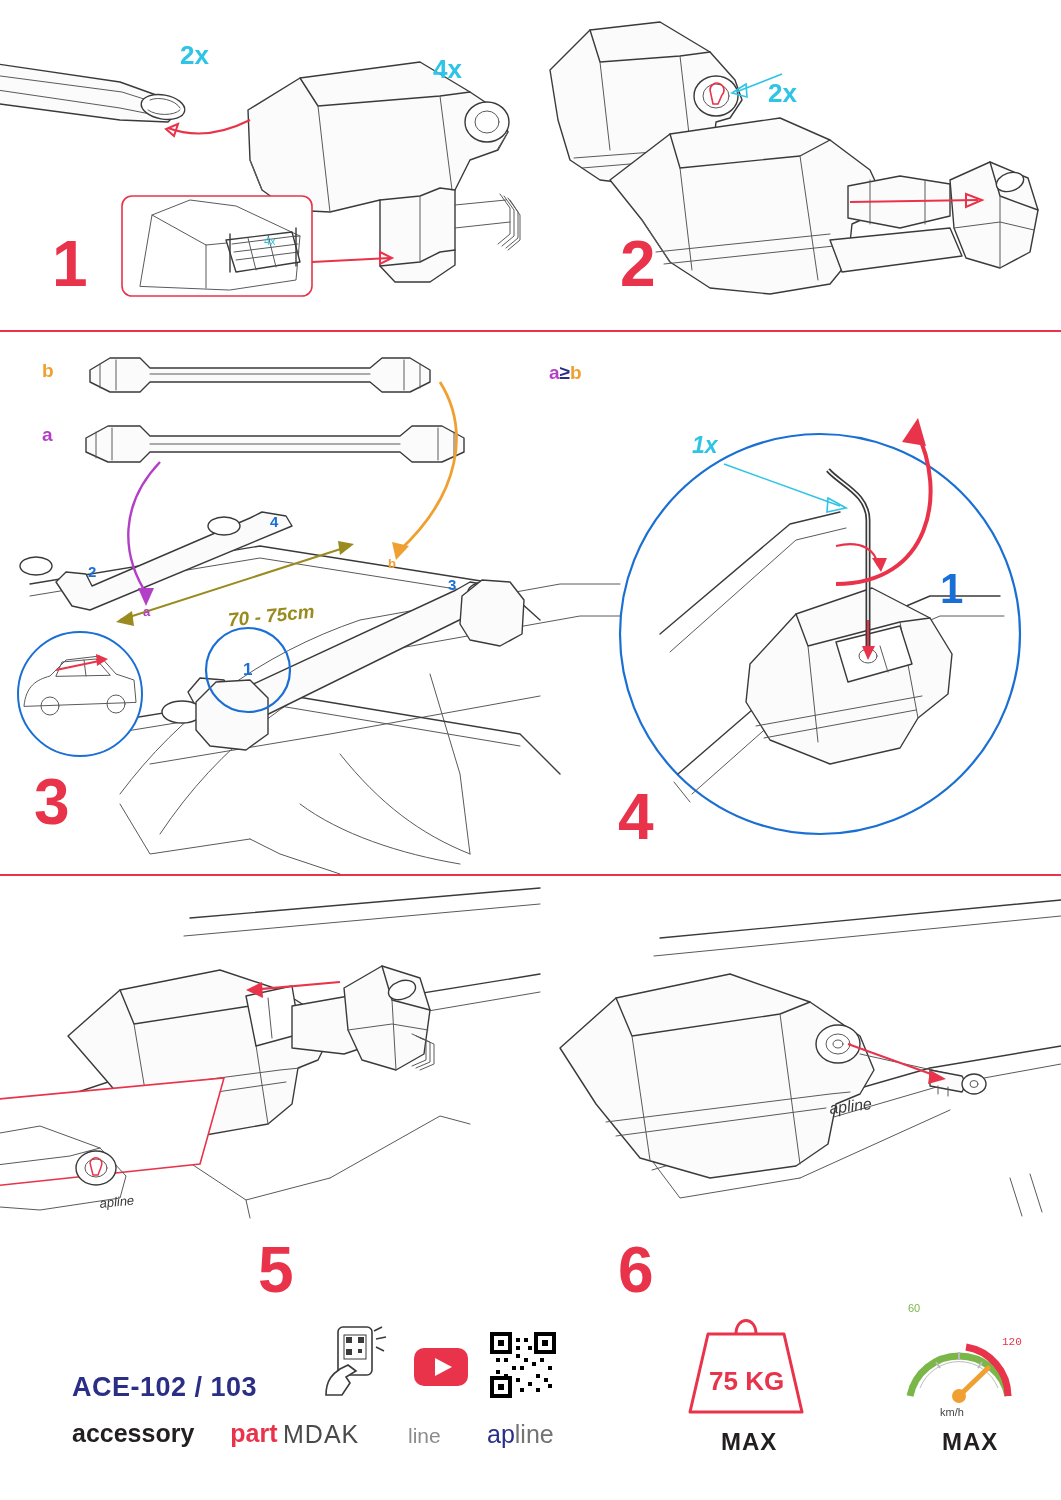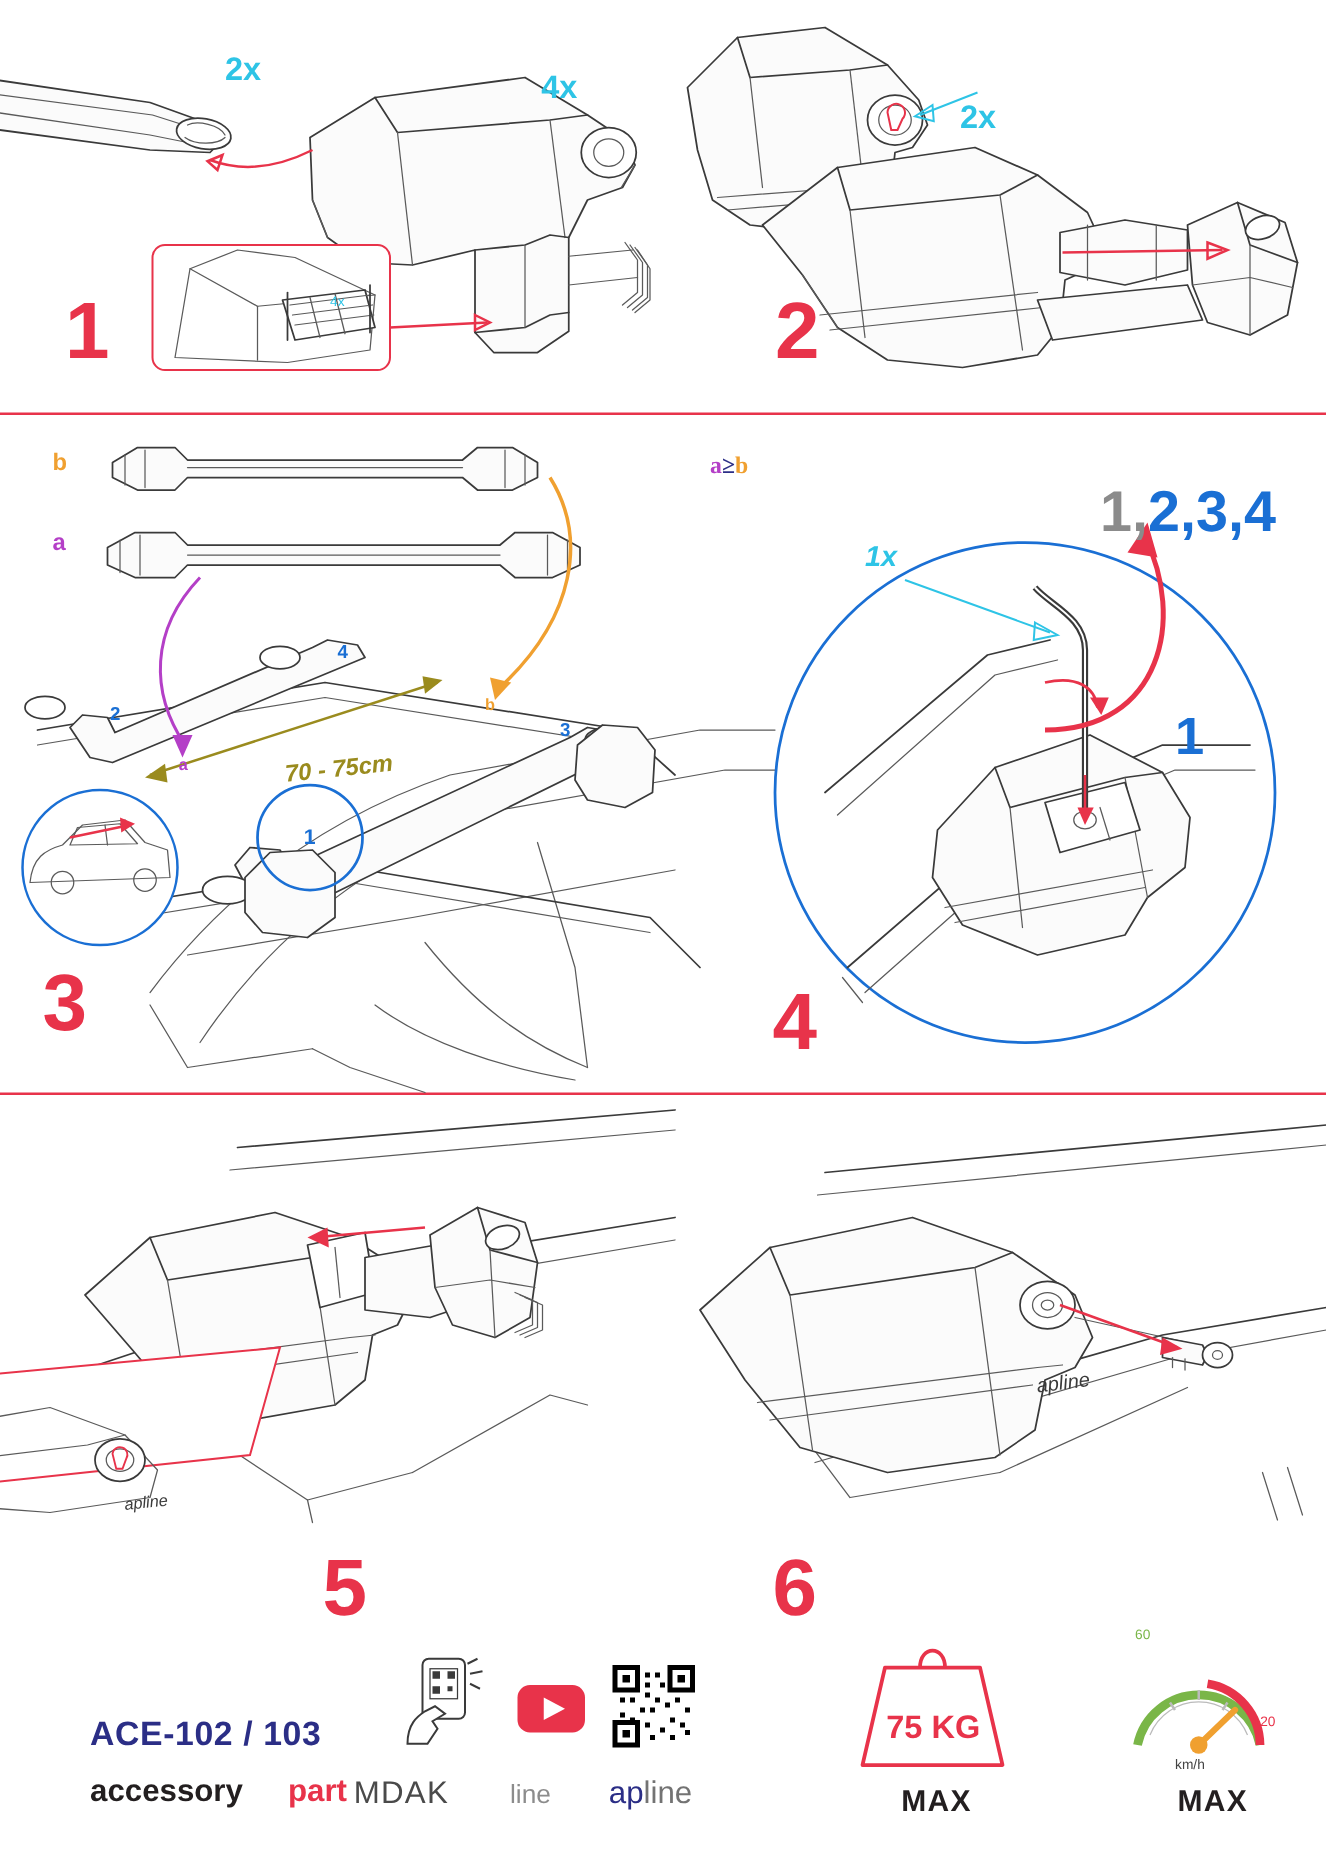--- a/index.html
+++ b/index.html
@@ -359,27 +359,24 @@
       <path d="M268 286 L268 320" fill="none" stroke="#e8334a" stroke-width="2"></path>
       <path d="M262 312 L268 326 L275 312 Z" fill="#e8334a"></path>
 
       <path d="M236 250 C330 250 348 160 316 96" fill="none" stroke="#e8334a" stroke-width="4"></path>
       <path d="M302 108 L318 84 L326 112 Z" fill="#e8334a"></path>
 
       <path class="ar-cy" d="M124 130 L240 172"></path>
       <path class="ar-cy" d="M228 164 L246 174 L227 178 Z" fill="#2ec4e6"></path>
     </svg>
   </div>
-  <div class="ab-text" style="left:568px;top:362px;font-family:Liberation Serif, serif;">
+  <div class="ab-text" style="left:549px;top:362px;">
     <span style="color:#b43fc7;">a</span><span style="color:#2b2e86;">≥</span><span style="color:#f0a030;">b</span>
   </div>
   <div class="qty" style="left:692px;top:432px;font-size:23px;font-style:italic;">1x</div>
-  <div class="big1234" style="left:880px;top:382px;">
-    <span style="color:#8b8b8b;">1,</span><span style="color:#1a6fd4;">2,3,4</span>
-  </div>
   <div class="one-blue" style="left:940px;top:565px;">1</div>
   <div class="step-num" style="left:618px;top:785px;">4</div>
 
   <div class="abs" style="left:0;top:878px;width:540px;height:420px;">
     <svg width="540" height="420" viewBox="0 0 540 420">
 
       <g>
         <path class="ln" d="M190 40 L540 10"></path>
         <path class="ln-thin" d="M184 58 L540 26"></path>
         <path class="ln" d="M24 232 L330 130 L540 96"></path>
@@ -542,17 +539,17 @@
     <svg width="126" height="118" viewBox="0 0 126 118">
       <path d="M14 96 A50 50 0 0 1 112 96" fill="none" stroke="#7ab648" stroke-width="7"></path>
       <path d="M70 47 A50 50 0 0 1 112 96" fill="none" stroke="#e8334a" stroke-width="7"></path>
       <path d="M24 88 A42 42 0 0 1 102 88" fill="none" stroke="#bbbbbb" stroke-width="1"></path>
       <circle cx="63" cy="96" r="7" fill="#f0a030"></circle>
       <path d="M63 96 L92 68" stroke="#f0a030" stroke-width="5" stroke-linecap="round"></path>
       <path d="M40 62 L44 68 M63 52 L63 60 M86 62 L82 68" stroke="#bbbbbb" stroke-width="2"></path>
     </svg>
   </div>
   <div class="sp-tick" style="left:908px;top:1302px;text-align:right;">60</div>
-  <div class="sp-tick2" style="left:1002px;top:1372px;">120</div>
+  <div class="sp-tick2" style="left:1002px;top:1336px;font-family:Liberation Mono, monospace;">120</div>
   <div class="kmh" style="left:940px;top:1406px;">km/h</div>
   <div class="max-label" style="left:942px;top:1428px;">MAX</div>
 
 </div>
 
 </body></html>

